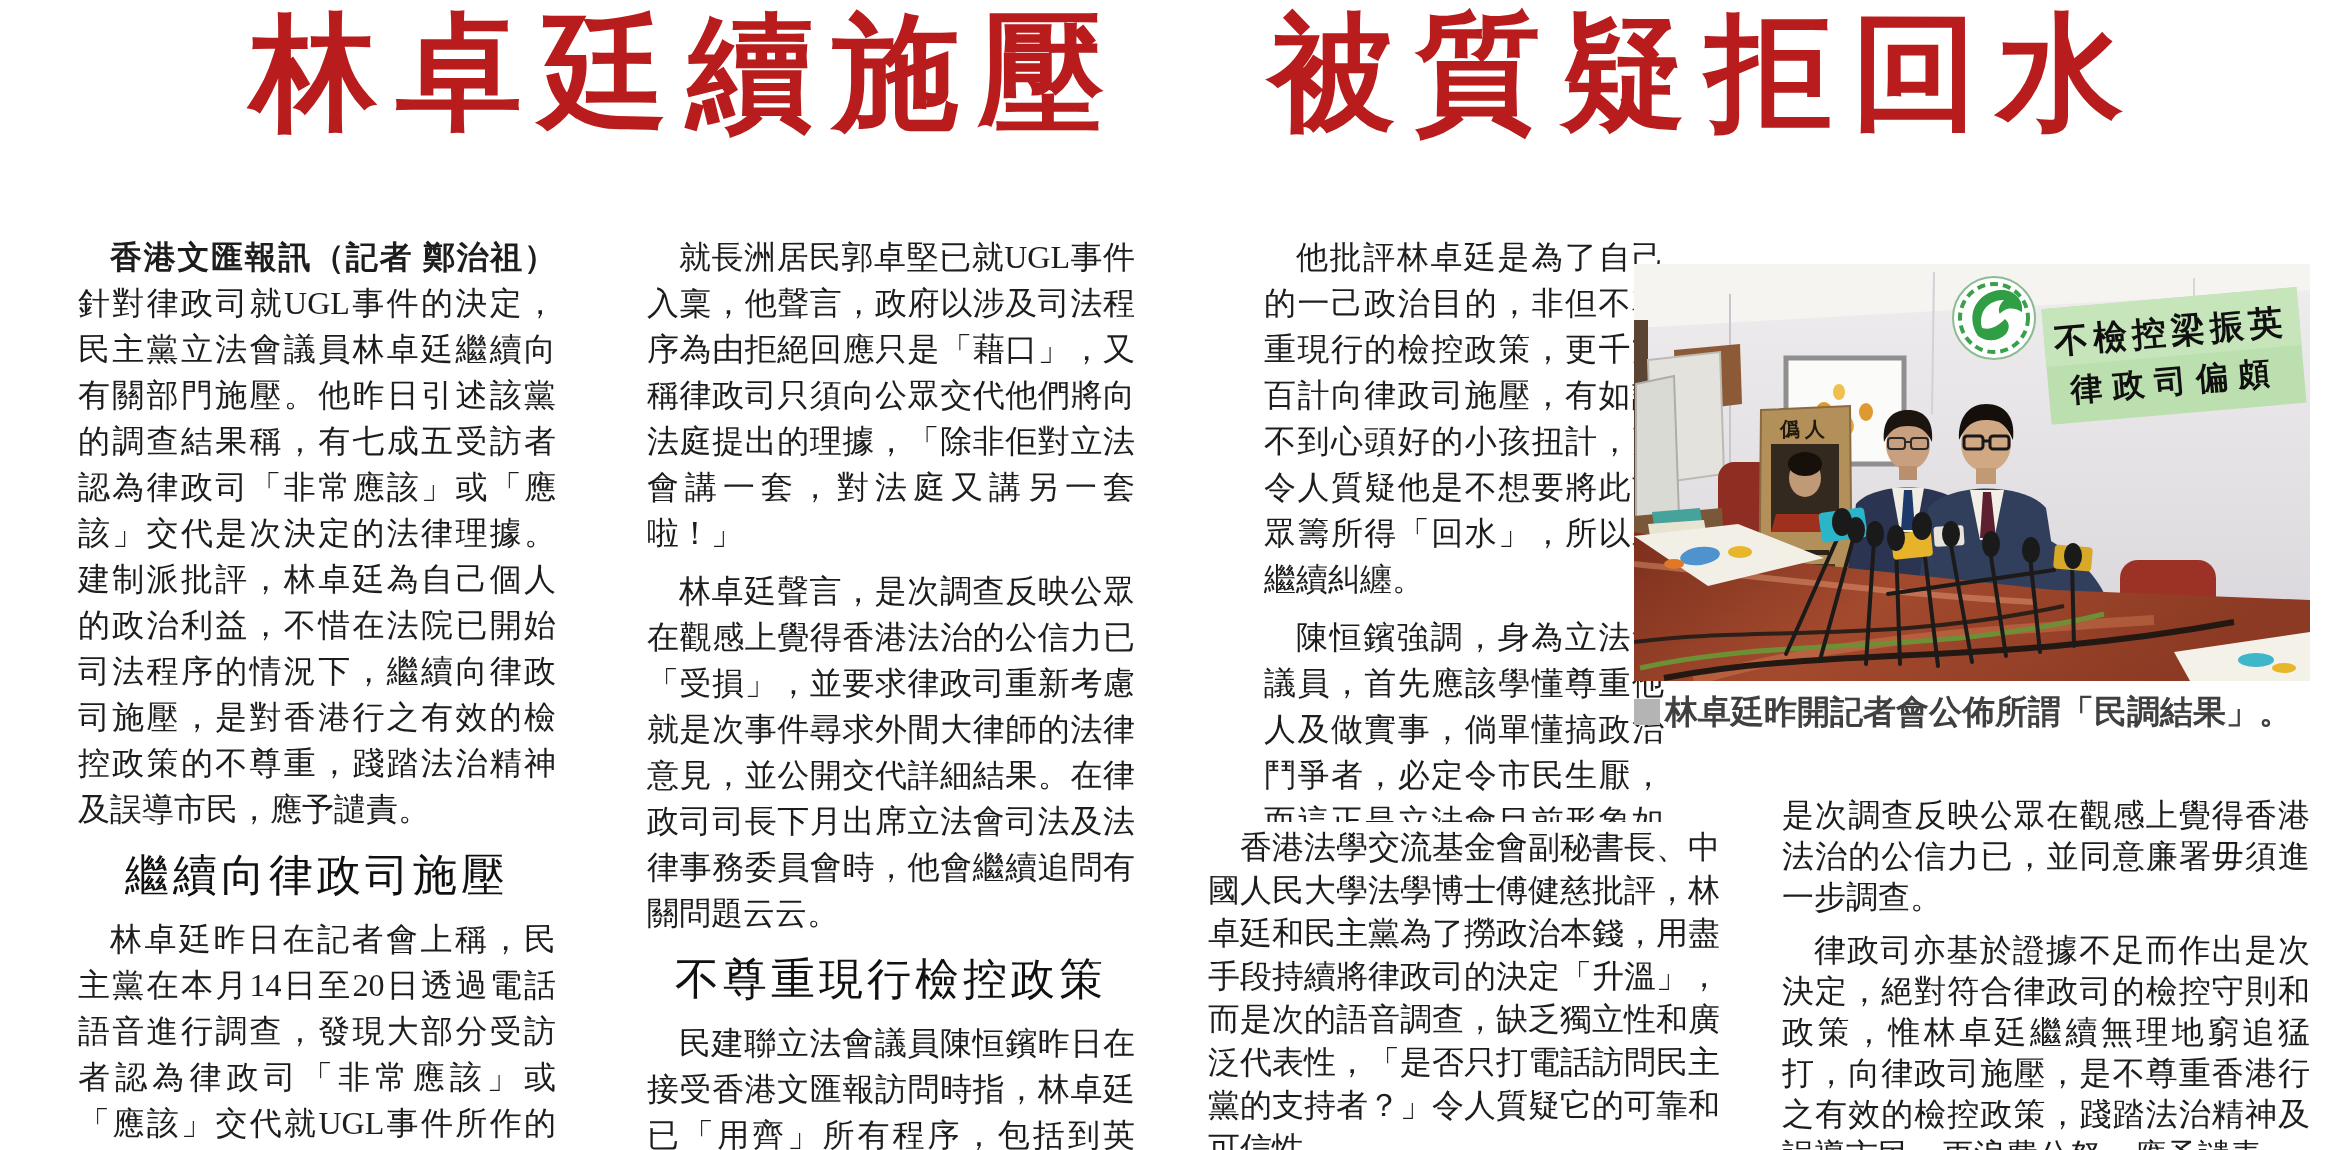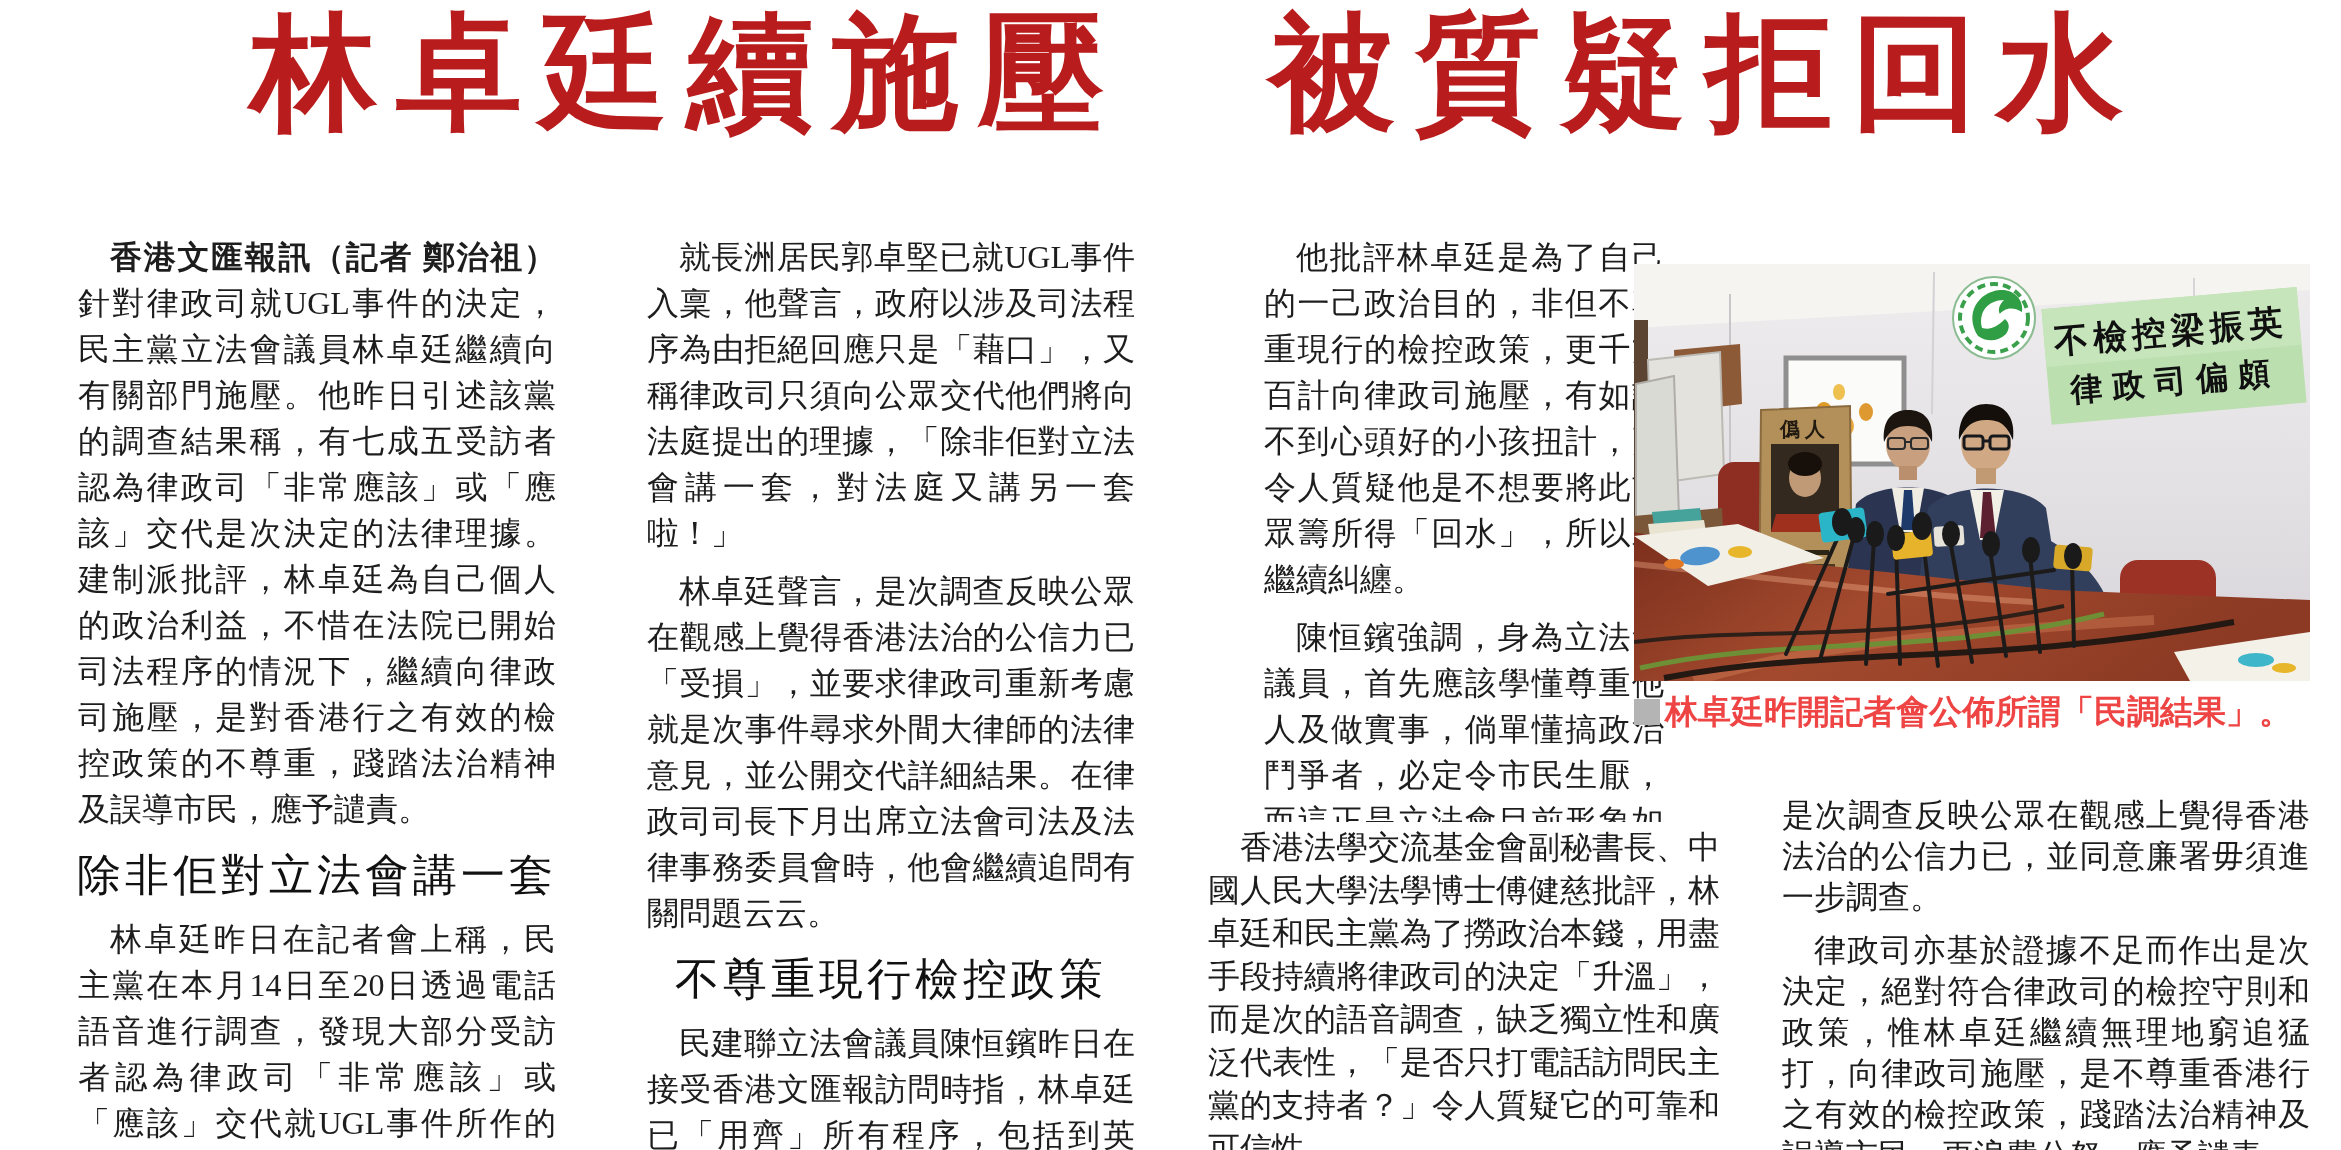--- a/index.html
+++ b/index.html
@@ -33,21 +33,21 @@
     letter-spacing:4px; text-align:center; text-indent:0;
     margin:14px 0 12px; color:#111111;
   }
   .photo {
     position:absolute; left:1634px; top:264px; width:676px; height:417px;
     overflow:hidden; background:#e4e1e5;
   }
   .caption {
     position:absolute; left:1634px; top:690px; width:692px;
     font-family:"Liberation Sans", sans-serif; font-weight:bold;
-    font-size:33px; line-height:1.35; color:#ef4444; text-align:left;
+    font-size:33px; line-height:1.35; color:#404040; text-align:left;
   }
   .cap-square {
     display:inline-block; width:26px; height:26px;
     background:#b4b4b4; margin-right:5px; vertical-align:-2px;
   }
   
   .banner-t1 {
     font-family:"Liberation Sans", sans-serif; font-weight:bold;
     font-size:34px; letter-spacing:5px; fill:#101010; text-anchor:middle;
   }
@@ -62,21 +62,21 @@
 </style>
 </head>
 <body>
 
 <div class="page">
 
   <h1 class="headline">林卓廷續施壓　被質疑拒回水</h1>
 
   <div class="col col1">
     <p class="para indent"><span class="lead">香港文匯報訊（記者 鄭治祖）</span><span>針對律政司就UGL事件的決定，民主黨立法會議員林卓廷繼續向有關部門施壓。他昨日引述該黨的調查結果稱，有七成五受訪者認為律政司「非常應該」或「應該」交代是次決定的法律理據。建制派批評，林卓廷為自己個人的政治利益，不惜在法院已開始司法程序的情況下，繼續向律政司施壓，是對香港行之有效的檢控政策的不尊重，踐踏法治精神及誤導市民，應予譴責。</span></p>
-    <h2 class="subhead">除非佢對立法會講一套</h2>
+    <h2 class="subhead">繼續向律政司施壓</h2>
     <p class="para indent">林卓廷昨日在記者會上稱，民主黨在本月14日至20日透過電話語音進行調查，發現大部分受訪者認為律政司「非常應該」或「應該」交代就UGL事件所作的決定的法律理據；七成四聲稱律政司的決定「非常偏頗」或「偏頗」；七成二稱該決定「非常影響」或影響他們對香港廉潔和法治的信心。</p>
   </div>
 
   <div class="col col2">
     <p class="para indent">就長洲居民郭卓堅已就UGL事件入稟，他聲言，政府以涉及司法程序為由拒絕回應只是「藉口」，又稱律政司只須向公眾交代他們將向法庭提出的理據，「除非佢對立法會講一套，對法庭又講另一套啦！」</p>
     <p class="para indent">林卓廷聲言，是次調查反映公眾在觀感上覺得香港法治的公信力已「受損」，並要求律政司重新考慮就是次事件尋求外間大律師的法律意見，並公開交代詳細結果。在律政司司長下月出席立法會司法及法律事務委員會時，他會繼續追問有關問題云云。</p>
     <h2 class="subhead">不尊重現行檢控政策</h2>
     <p class="para indent">民建聯立法會議員陳恒鑌昨日在接受香港文匯報訪問時指，林卓廷已「用齊」所有程序，包括到英國、澳洲兩次，連澳洲特產「藍花楹」都看過，惟有關機構最終都因沒有證據而未有跟進。</p>
   </div>
 

